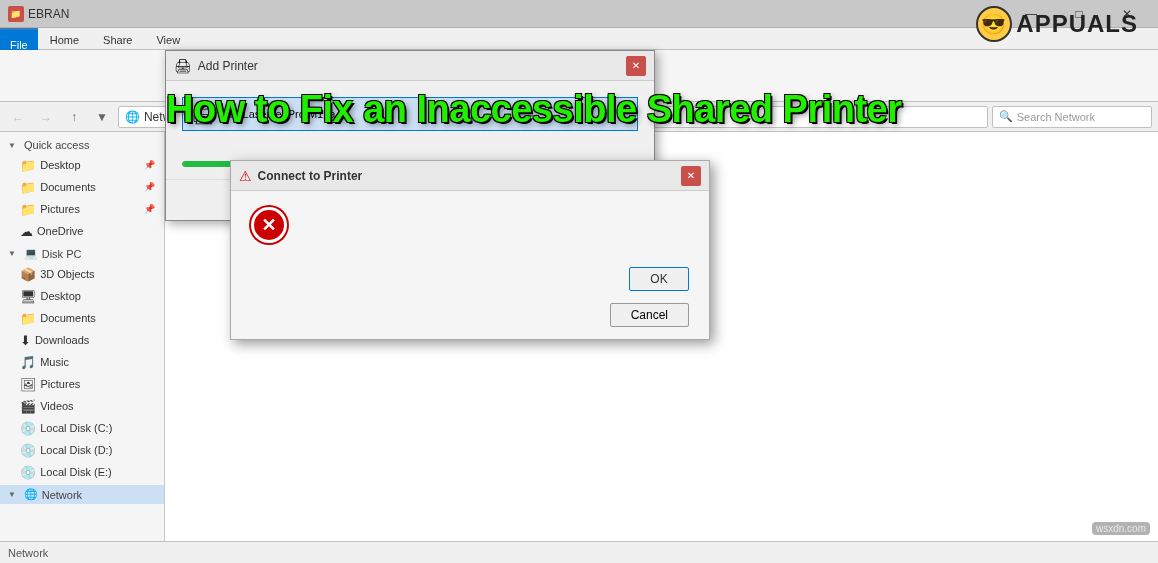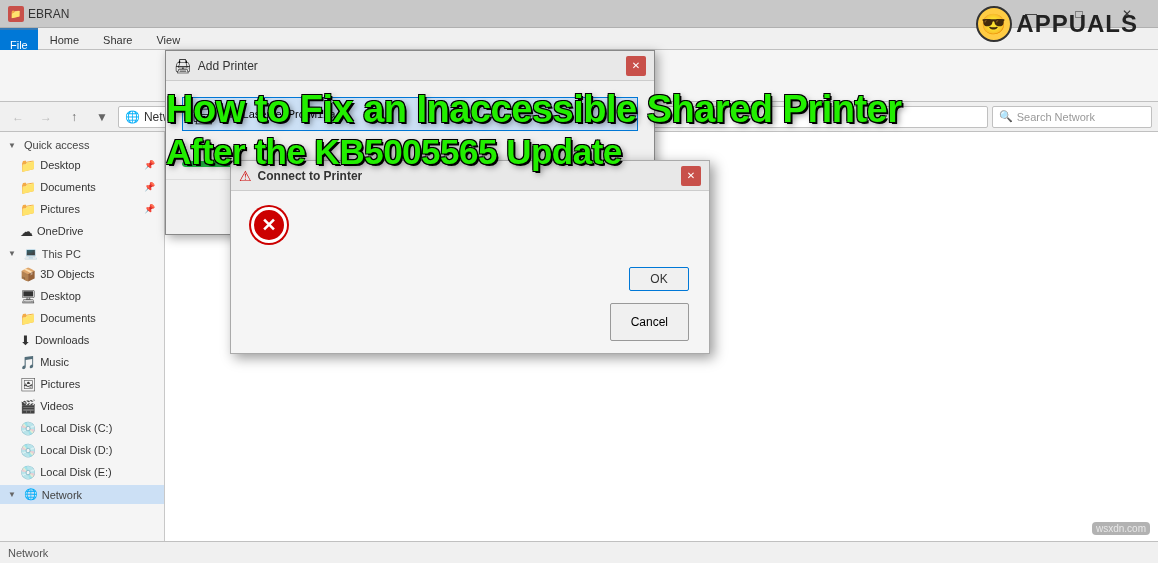--- a/index.html
+++ b/index.html
@@ -249,21 +249,21 @@
       width: 60%;
     }
     .dialog-footer {
       display: flex;
       justify-content: flex-end;
       gap: 8px;
       padding: 8px 16px;
       border-top: 1px solid #ddd;
     }
     .dialog-btn {
-      padding: 11px 20px;
+      padding: 4px 20px;
       background: #f0f0f0;
       border: 1px solid #999;
       font-size: 12px;
       cursor: pointer;
       border-radius: 2px;
       min-width: 60px;
       text-align: center;
     }
 
     
@@ -492,21 +492,21 @@
       <div class="sidebar-item">
         <span class="folder-icon">☁</span>
         <span class="sidebar-item-text">OneDrive</span>
       </div>
     </div>
 
     <div class="sidebar-section">
       <div class="sidebar-header">
         <span class="sidebar-arrow">▼</span>
         <span style="margin-left:4px;">💻</span>
-        <span style="margin-left:4px;">This PC</span>
+        <span style="margin-left:4px;">Disk PC</span>
       </div>
       <div class="sidebar-item">
         <span class="folder-icon">📦</span>
         <span class="sidebar-item-text">3D Objects</span>
       </div>
       <div class="sidebar-item">
         <span class="folder-icon">🖥</span>
         <span class="sidebar-item-text">Desktop</span>
       </div>
       <div class="sidebar-item">
@@ -596,21 +596,20 @@
       <div class="error-ok-btn">OK</div>
     </div>
 
     <div style="display:flex;justify-content:flex-end;padding:0 20px 12px;">
       <div class="dialog-btn">Cancel</div>
     </div>
   </div>
 
   <div class="headline-overlay" style="position:absolute;top:88px;left:158px;right:0;z-index:30;padding:0 8px;">
     <div class="headline-text">How to Fix an Inaccessible Shared Printer</div>
-    <div class="headline-text" style="font-size:35px;">After the KB5005565 Update</div>
   </div>
 
   <div style="position:absolute;top:6px;right:20px;z-index:35;display:flex;align-items:center;gap:4px;">
     <div style="width:36px;height:36px;background:#ffcc44;border-radius:50%;border:2px solid #333;display:flex;align-items:center;justify-content:center;font-size:20px;position:relative;">
       <span>😎</span>
     </div>
     <span style="font-size:24px;font-weight:900;color:#222;font-family:Arial Black,Impact,sans-serif;letter-spacing:1px;">APPUALS</span>
   </div>
 
   <div class="status-bar" style="position:absolute;bottom:0;left:0;right:0;height:22px;z-index:5;">

